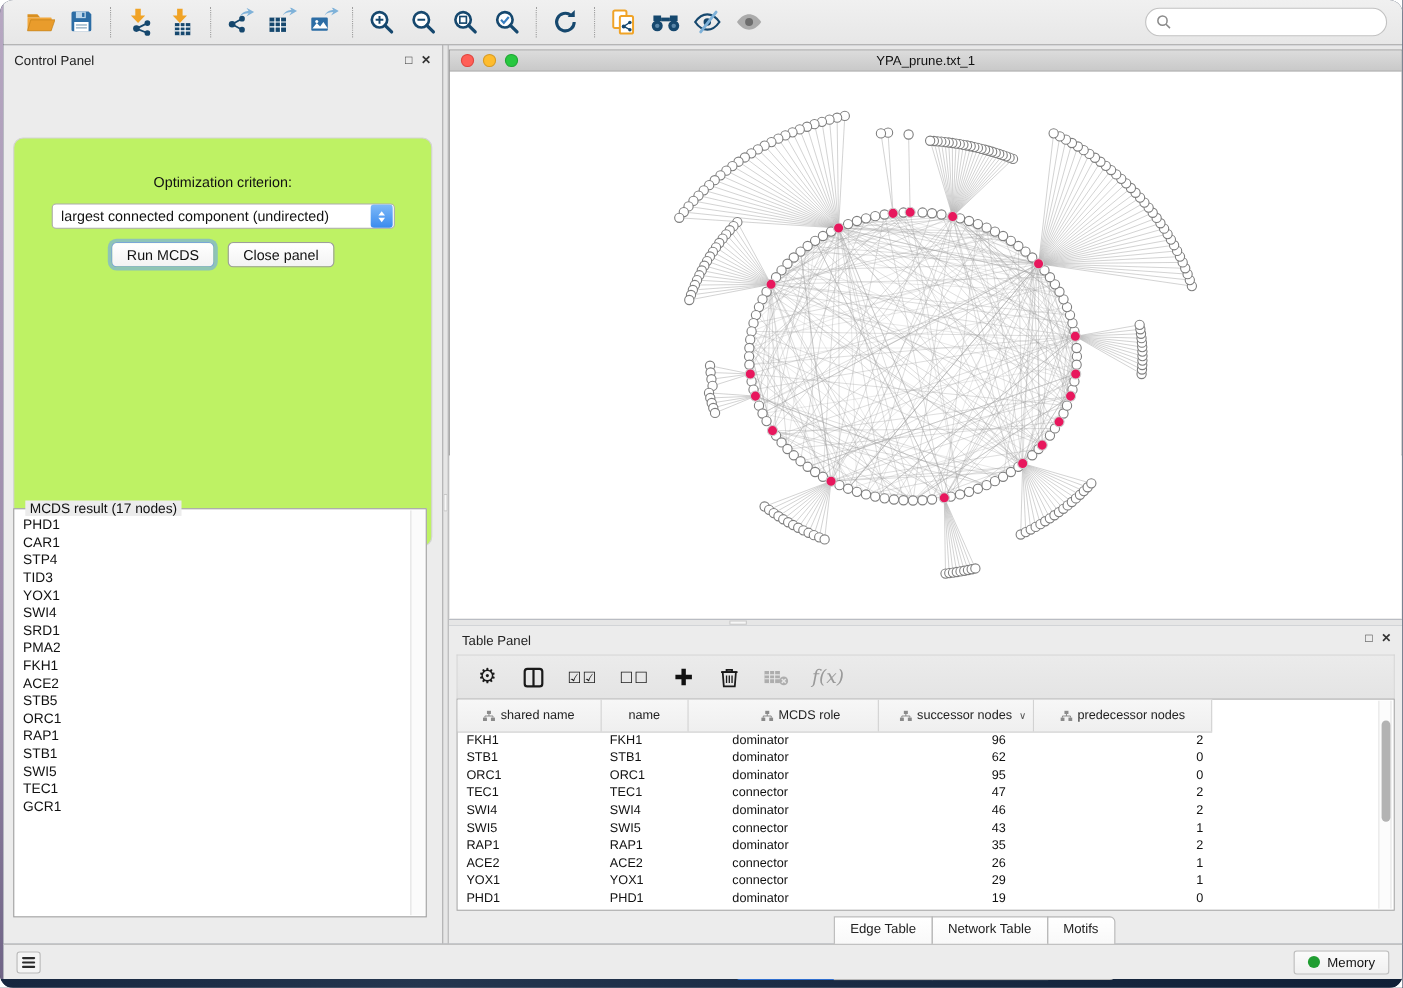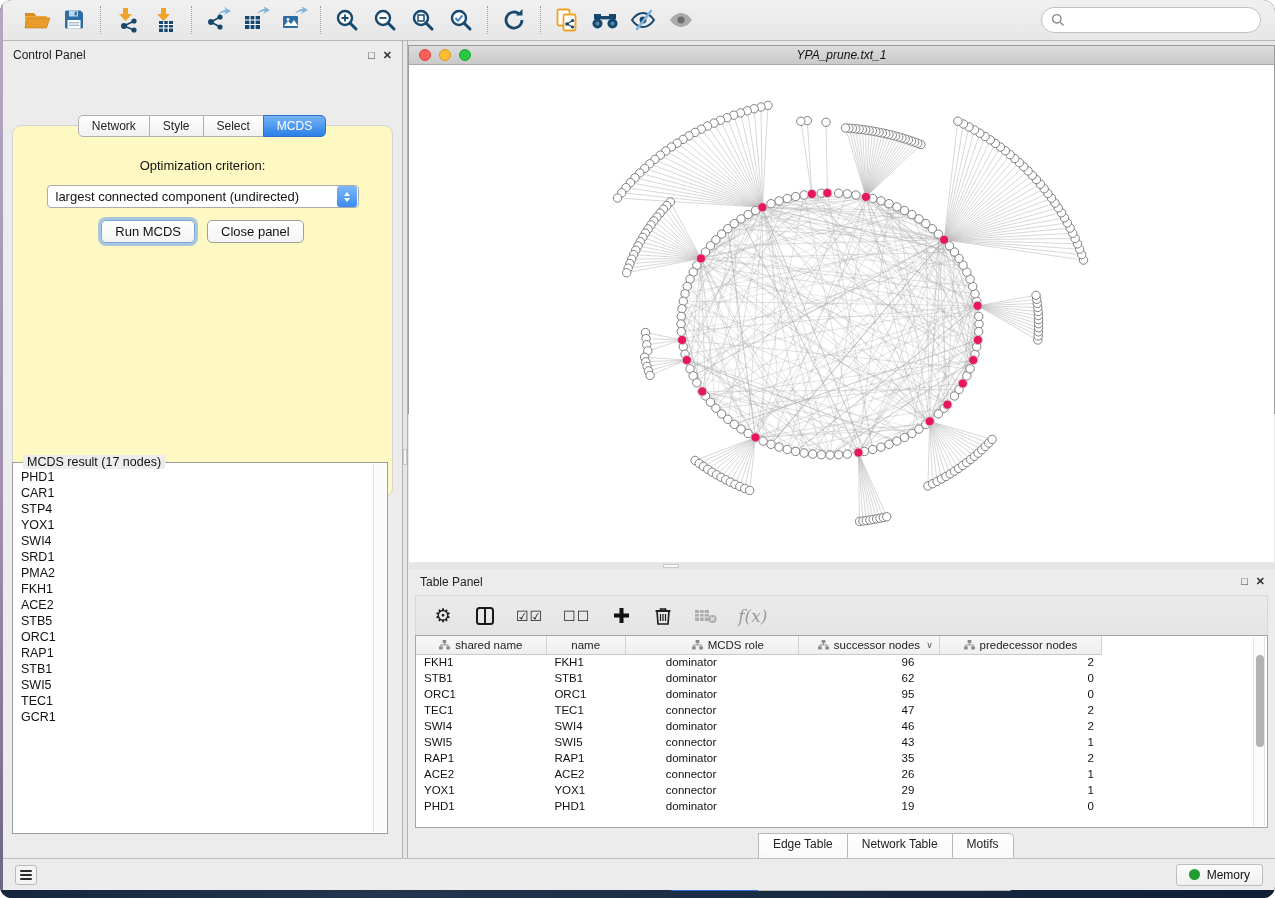--- a/index.html
+++ b/index.html
@@ -32,21 +32,21 @@
   .winglyph { font-size:11px; color:#333; line-height:1; cursor:default; }
   .winglyph.x { font-weight:bold; }
 
   .cp-tabs { position:absolute; left:0; right:0; top:74px; display:flex; justify-content:center; z-index:3; }
   .cp-tab { border:1px solid #b0b0b0; background:linear-gradient(#ffffff,#f1f1f1); padding:3px 13px;
     font-size:12px; color:#222; margin-left:-1px; position:relative; }
   .cp-tab:first-child { border-radius:5px 0 0 5px; }
   .cp-tab:last-child { border-radius:0 5px 5px 0; }
   .cp-tab.active { background:linear-gradient(#74b3f4,#2c80e8); border-color:#2f6fd0; color:#fff; }
 
-  .cp-box { position:absolute; left:9px; top:84px; width:381px; height:372px; background:#fef9c3;
+  .cp-box { position:absolute; left:9px; top:84px; width:381px; height:372px; background:#bef264;
     border:1px solid #d3d3d3; border-radius:9px; }
   .opt-label { margin-top:32px; text-align:center; font-size:13px; color:#111; }
   .combo { position:relative; margin:12px auto 0 auto; width:312px; height:23px; background:#fff;
     border:1px solid #ababab; border-radius:4px; display:flex; align-items:center; }
   .combo-text { font-size:13px; color:#111; padding-left:8px; flex:1; white-space:nowrap; }
   .combo-btn { width:20px; height:21px; margin-right:1px; border-radius:3px;
     background:linear-gradient(#7db9f8,#3a8bee); display:flex; flex-direction:column; align-items:center; justify-content:center; gap:2px; }
   .chev-up { width:0; height:0; border-left:3.5px solid transparent; border-right:3.5px solid transparent; border-bottom:4px solid #fff; }
   .chev-dn { width:0; height:0; border-left:3.5px solid transparent; border-right:3.5px solid transparent; border-top:4px solid #fff; }
   .cp-buttons { display:flex; justify-content:center; gap:12px; margin-top:12px; }
@@ -63,21 +63,21 @@
 
   
   .v-splitter { position:absolute; left:402px; top:41px; width:6px; height:817px; background:#e6e6e6;
     border-left:1px solid #b2b2b2; border-right:1px solid #b2b2b2; }
   .v-grip { position:absolute; left:0px; top:408px; width:4px; height:16px; background:#f7f7f7; border:1px solid #c8c8c8; }
   .h-splitter { position:absolute; left:408px; top:563px; width:867px; height:6px; background:#e6e6e6; }
   .h-grip { position:absolute; left:255px; top:1px; width:16px; height:4px; background:#f7f7f7; border:1px solid #c8c8c8; }
 
   
   .network-area { position:absolute; left:408px; top:41px; width:867px; height:522px; background:#e8e8e8; }
-  .view-frame { position:absolute; left:0px; top:4px; width:867px; height:369px; border:1px solid #9b9b9b;font-style:italic; }
+  .view-frame { position:absolute; left:0px; top:4px; width:867px; height:369px; border:1px solid #9b9b9b; }
   .view-titlebar { height:19px; background:linear-gradient(#dcdcdc,#c9c9c9); border-bottom:1px solid #a8a8a8;
     display:flex; align-items:center; position:relative; }
   .traffic { display:flex; gap:8px; margin-left:10px; }
   .light { width:12px; height:12px; border-radius:50%; }
   .light.red { background:#ff5f57; border:1px solid #e0443e; }
   .light.yellow { background:#febc2e; border:1px solid #d89b22; }
   .light.green { background:#28c840; border:1px solid #1ea733; }
   .view-title { position:absolute; left:0; right:0; text-align:center; font-size:12px; color:#111; }
   .canvas { width:865px; height:497px; background:#fff; }
 
@@ -85,21 +85,21 @@
   .table-panel { position:absolute; left:408px; top:569px; width:867px; height:289px; background:#ececec; }
   .tp-titlebar { height:22px; display:flex; align-items:center; padding:3px 10px 0 12px; }
   .tp-toolbar { margin:4px 7px 0 7px; height:40px; display:flex; align-items:center; gap:20px; padding-left:16px;
     background:linear-gradient(#ebebeb,#e4e4e4); border:1px solid #d6d6d6; border-bottom:none; }
   .tpi { display:flex; align-items:center; justify-content:center; min-width:22px; height:26px; }
   .glyph-black { font-size:19px; color:#1a1a1a; line-height:1; }
   .glyph-boxes { font-size:14px; color:#1a1a1a; letter-spacing:1px; line-height:1; }
   .fx { font-family:"DejaVu Serif", serif; font-style:italic; font-size:17px; color:#9a9a9a; }
 
   .ttable { position:absolute; left:7px; top:66px; width:853px; height:193px; background:#fff; border:1px solid #a5a5a5; }
-  .thead { display:flex; height:19px; background:linear-gradient(#f7f7f7,#efefef); border-bottom:1px solid #c9c9c9; width:686px; }
+  .thead { display:flex; height:30px; background:linear-gradient(#f7f7f7,#efefef); border-bottom:1px solid #c9c9c9; width:686px; }
   .th { display:flex; align-items:center; justify-content:center; gap:5px; font-size:11.5px; color:#222;
     border-right:1px solid #d2d2d2; position:relative; }
   .th .sort { font-size:9px; color:#555; position:absolute; right:6px; }
   .hicon { width:11px; height:10px; }
   .tbody { width:686px; }
   .trow { display:flex; height:16px; }
   .tcell { font-size:11.5px; color:#111; padding:1px 8px 0 8px; white-space:nowrap; overflow:hidden; }
   .c0 { width:137px; } .c1 { width:83px; } .c2 { width:148px;margin-left:32px; }
   .c3 { width:148px; text-align:right; padding-right:26px;} .c4 { width:170px; text-align:right; }
   .tscroll { position:absolute; right:2px; top:1px; bottom:1px; width:12px; background:#fcfcfc;
@@ -273,26 +273,20 @@
 
   <div class="control-panel">
     <div class="cp-titlebar">
       <span class="panel-title">Control Panel</span>
       <span class="panel-winbtns">
         <span class="winglyph">□</span>
         <span class="winglyph x">✕</span>
       </span>
     </div>
 
-    <div class="cp-tabs">
-      <div class="cp-tab">Network</div>
-      <div class="cp-tab">Style</div>
-      <div class="cp-tab">Select</div>
-      <div class="cp-tab active">MCDS</div>
-    </div>
 
     <div class="cp-box">
       <div class="opt-label">Optimization criterion:</div>
       <div class="combo">
         <span class="combo-text">largest connected component (undirected)</span>
         <span class="combo-btn">
             <span class="chev-up"></span>
             <span class="chev-dn"></span>
           </span>
       </div>
@@ -301,20 +295,21 @@
         <button class="btn">Close panel</button>
       </div>
     </div>
 
     <div class="result-box">
       <div class="result-legend">MCDS result (17 nodes)</div>
       <div class="result-list">
           <div class="mcds-item">PHD1</div>
           <div class="mcds-item">CAR1</div>
           <div class="mcds-item">STP4</div>
+          <div class="mcds-item">TID3</div>
           <div class="mcds-item">YOX1</div>
           <div class="mcds-item">SWI4</div>
           <div class="mcds-item">SRD1</div>
           <div class="mcds-item">PMA2</div>
           <div class="mcds-item">FKH1</div>
           <div class="mcds-item">ACE2</div>
           <div class="mcds-item">STB5</div>
           <div class="mcds-item">ORC1</div>
           <div class="mcds-item">RAP1</div>
           <div class="mcds-item">STB1</div>

